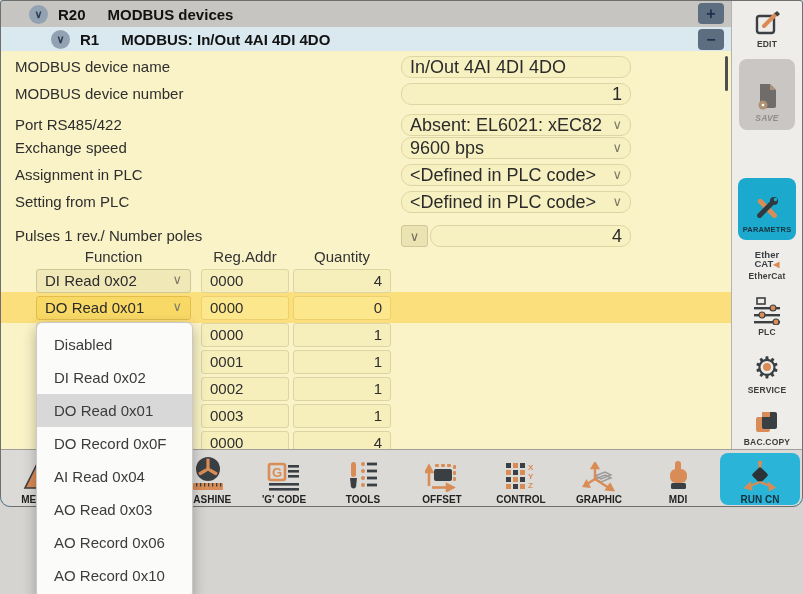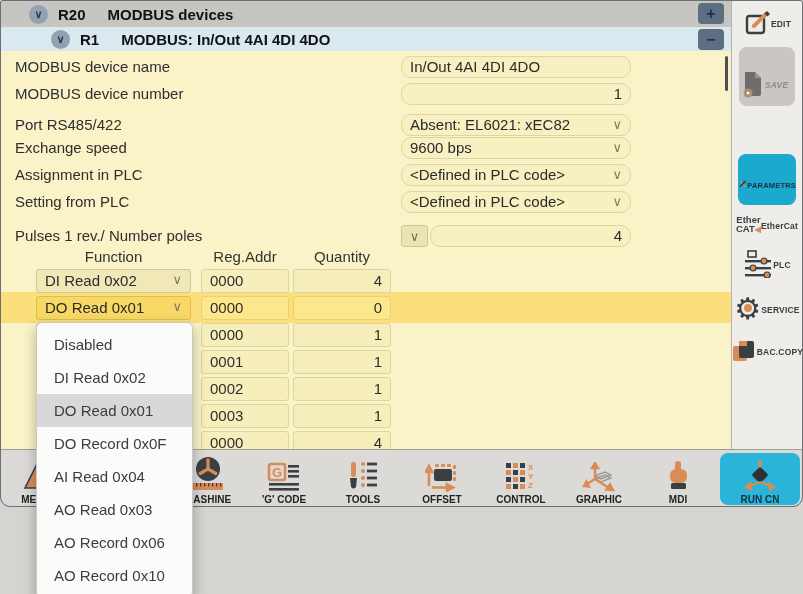--- a/index.html
+++ b/index.html
@@ -40,21 +40,21 @@
   
   .content {
     position:absolute; left:0; top:50px; width:730px; height:398px;
     background:#faf3c7; overflow:hidden;
   }
   .frow { position:absolute; left:0; width:696px; height:22px; }
   .flabel { position:absolute; left:14px; top:0; height:22px; line-height:22px; font-size:15px; color:#2e2e2e; }
   .ffield {
     position:absolute; left:400px; top:0; width:230px; height:22px;
     background:#f7f0c1; border:1px solid #ded5a5; border-radius:10px;
-    font-size:15px; line-height:20px; padding:0 8px; color:#2b2b2b;
+    font-size:18px; line-height:20px; padding:0 8px; color:#2b2b2b;
   }
   .ffield.num { text-align:right; }
   .chev { position:absolute; right:8px; top:0; line-height:20px; color:#7c7a66; font-size:13px; }
   .chev::before { content:"∨"; }
   .spin-btn {
     position:absolute; left:400px; top:0; width:27px; height:22px;
     background:#ece3b3; border:1px solid #cfc69a; border-radius:3px;
     color:#6f6d5a; font-size:13px; display:flex; align-items:center; justify-content:center;
   }
   .spin-btn::before { content:"∨"; }
@@ -82,21 +82,21 @@
   }
   .trow.sel .fnbox { background:#f8d966; border-color:#e3bd4a; }
   .trow.sel .regbox, .trow.sel .qtybox { background:#fce78d; border-color:#eccf6e; }
   .sthumb { position:absolute; left:724px; top:5px; width:3px; height:35px; background:#4f4f4f; border-radius:2px; }
   
   .sidebar {
     position:absolute; left:730px; top:0; width:71px; height:448px;
     background:#efedea; border-left:1px solid #b5b3b0;
     display:flex; flex-direction:column; align-items:center;
   }
-  .sitem { display:flex; flex-direction:row; align-items:center; cursor:pointer; }
+  .sitem { display:flex; flex-direction:column; align-items:center; cursor:pointer; }
   .slabel { font-size:8.5px; font-weight:bold; color:#3c3c3c; margin-top:2px; letter-spacing:.2px; }
   .sitem.disabled { background:#c9c6c3; border-radius:8px; width:56px; padding:22px 0 7px;font-style:italic; }
   .sitem.disabled .slabel { color:#8f8d8a; }
   .sitem.active { background:#1ba9cd; border-radius:8px; width:58px; padding:15px 0 6px; }
   .sitem.active .slabel { color:#16323f; font-size:7.5px; }
   .ec-logo { text-align:center; line-height:9px; font-weight:bold; font-size:9.5px; color:#3a3f44; }
   .ec-arrow { color:#d98c55; font-size:8px; }
   .gearwrap { position:relative; font-size:30px; line-height:30px; color:#3a3f44; }
   .geardot { position:absolute; left:50%; top:50%; width:8px; height:8px; margin:-5px 0 0 -4px; border-radius:50%; background:#d98c55; }
   

